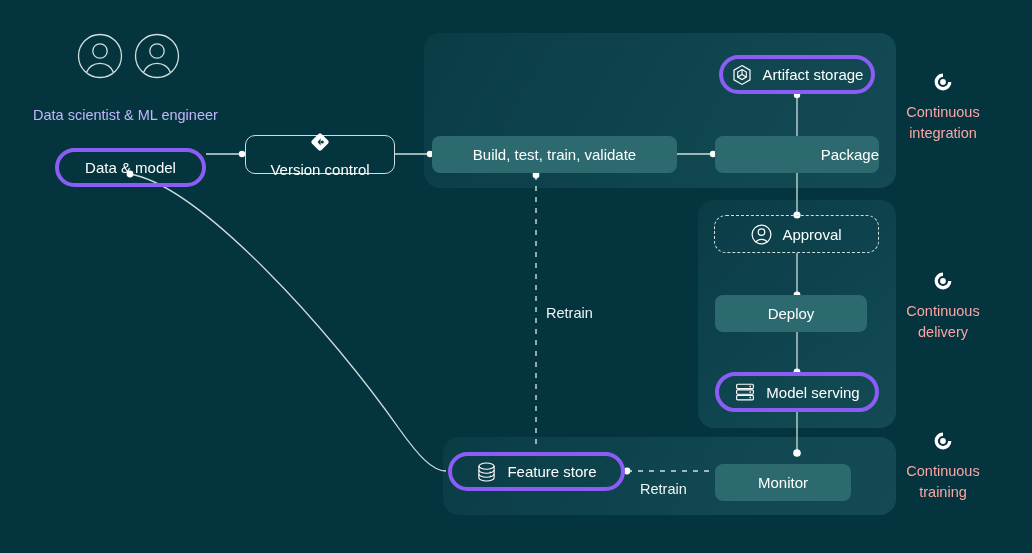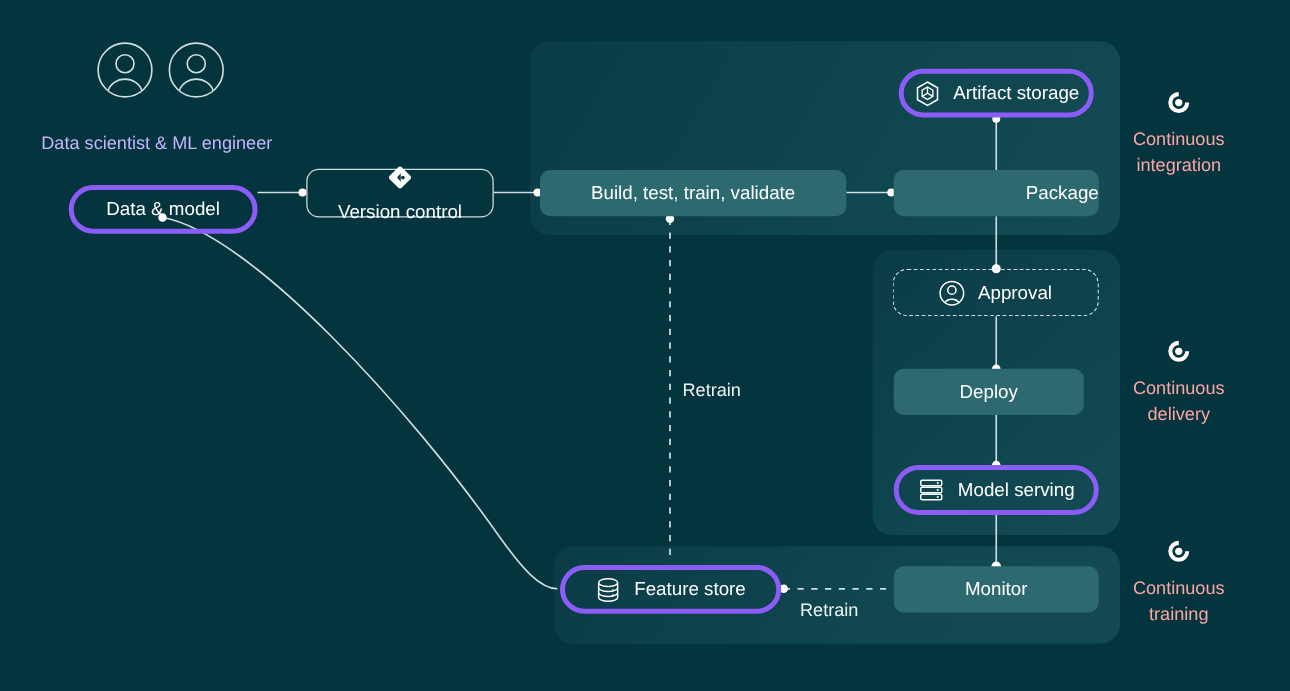--- a/index.html
+++ b/index.html
@@ -81,21 +81,21 @@
   
   #node-data-model    { left: 55px;  top: 148px; width: 151px; height: 39px; }
   #node-version-ctrl  { left: 245px; top: 135px; width: 150px; height: 39px; flex-direction: column; }
   #node-build         { left: 432px; top: 136px; width: 245px; height: 37px; }
   #node-package       { left: 715px; top: 136px; width: 164px; height: 37px; justify-content: flex-end; }
   #node-artifact      { left: 719px; top: 55px;  width: 156px; height: 39px; }
   #node-approval      { left: 714px; top: 215px; width: 165px; height: 38px; }
   #node-deploy        { left: 715px; top: 295px; width: 152px; height: 37px; }
   #node-model-serving { left: 715px; top: 372px; width: 164px; height: 40px; }
   #node-feature-store { left: 448px; top: 452px; width: 177px; height: 39px; justify-content: center; }
-  #node-monitor       { left: 715px; top: 453px; width: 164px; height: 37px; }
+  #node-monitor       { left: 715px; top: 464px; width: 136px; height: 37px; }
 
   
   #personas {
     position: absolute;
     left: 33px; top: 33px;
     z-index: 4;
   }
   .avatar-row { display: flex; gap: 11px; padding-left: 44px; }
   #personas-label {
     margin-top: 28px;

